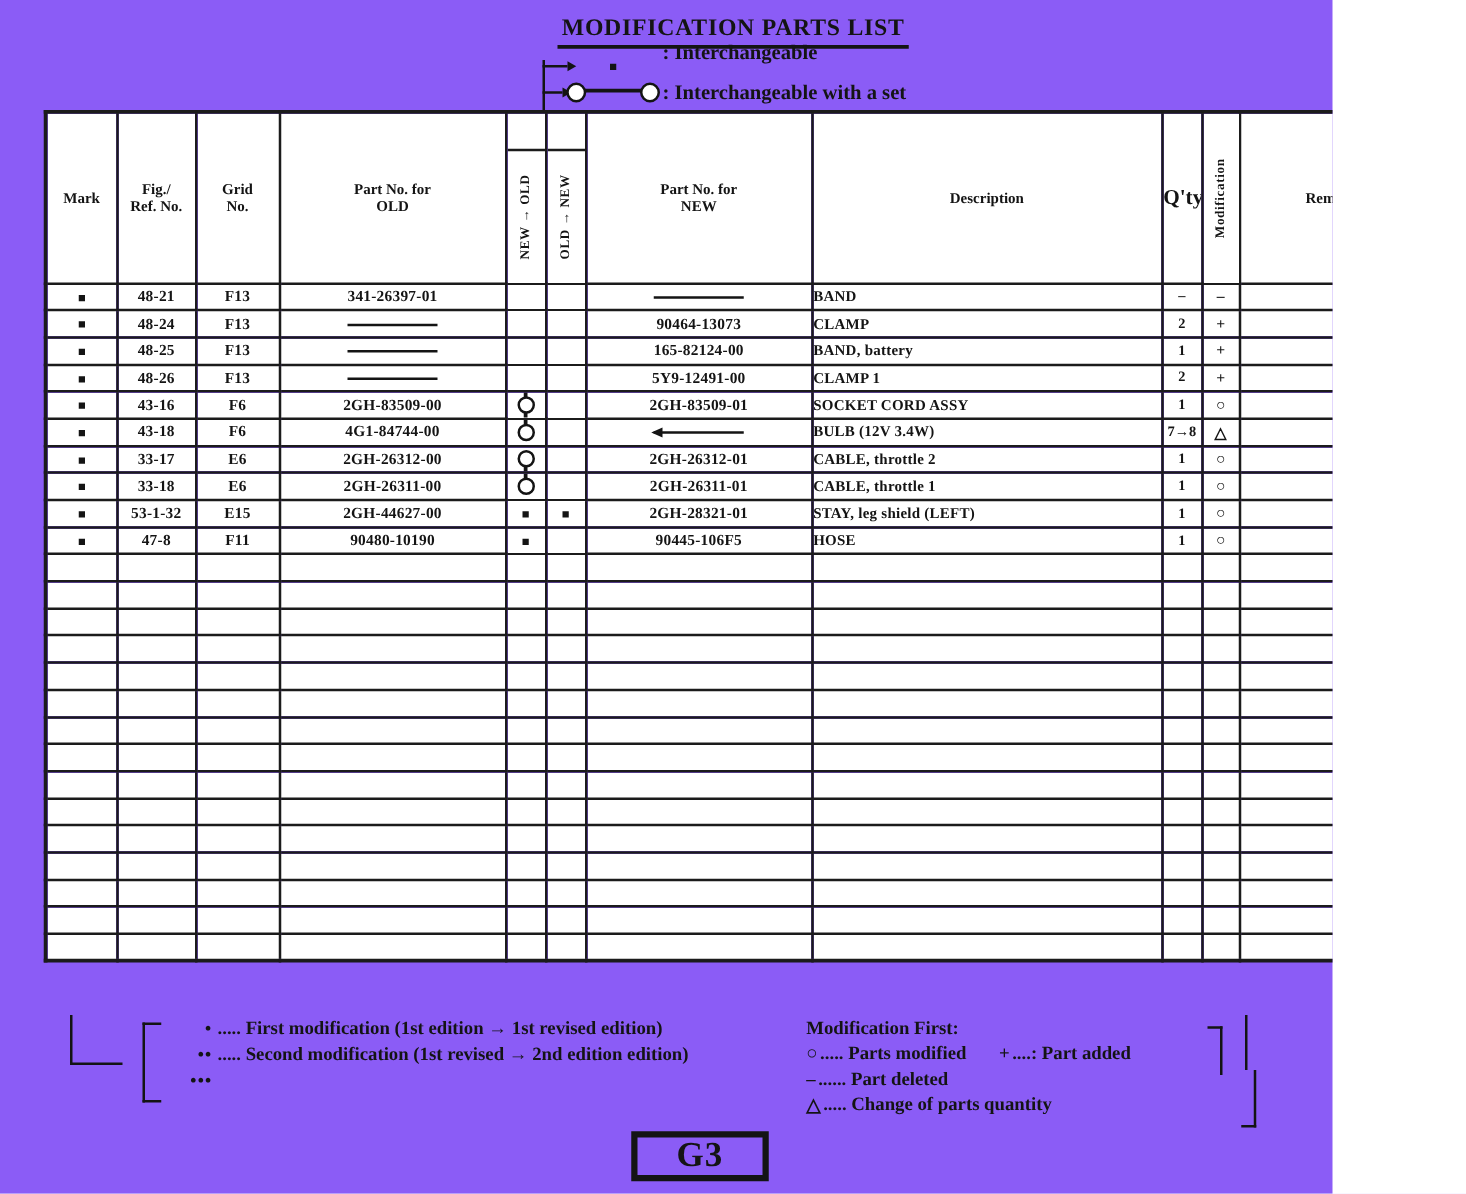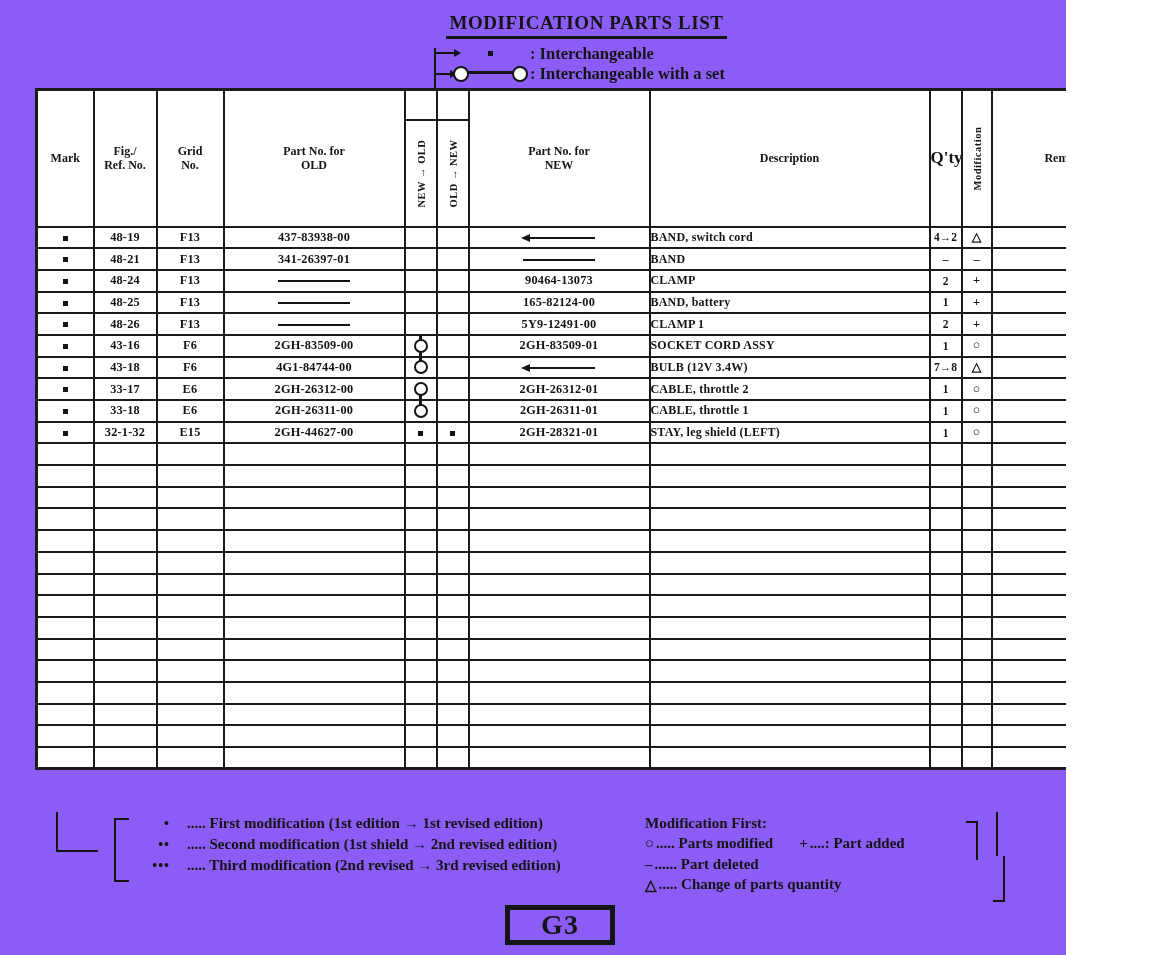--- a/index.html
+++ b/index.html
@@ -21,21 +21,21 @@
     border-left:7px solid #141414;border-top:4px solid transparent;border-bottom:4px solid transparent;
   }
   .tl-a1{left:434px;top:52px;width:20px;}
   .tl-a2{left:434px;top:73px;width:16px;}
   .tl-dot{position:absolute;left:488px;top:51px;width:5px;height:5px;background:#141414;}
   .tl-circle{position:absolute;width:12px;height:12px;border:2.6px solid #141414;border-radius:50%;background:#fff;top:66px;}
   .tl-c1{left:453px;}
   .tl-c2{left:512px;}
   .tl-line{position:absolute;left:468px;top:71px;width:46px;height:2.6px;background:#141414;}
   .tl-text{position:absolute;font-size:16.5px;white-space:nowrap;}
-  .tl-t1{left:530px;top:44px;}
+  .tl-t1{left:530px;top:32px;}
   .tl-t2{left:530px;top:64px;}
   
   table.parts{
     position:absolute;left:35px;top:88px;border-collapse:collapse;table-layout:fixed;
     width:1108px;
   }
   table.parts th,table.parts td{
     border:2px solid #1b1b1b;padding:0;overflow:hidden;background:#fff;
     font-weight:bold;color:#141414;
   }
@@ -73,21 +73,21 @@
   
   .fl-vline{position:absolute;left:56px;top:812px;width:2.2px;height:40px;background:#141414;}
   .fl-hline{position:absolute;left:56px;top:850px;width:42px;height:2.2px;background:#141414;}
   .fl-bracket{
     position:absolute;left:114px;top:818px;width:13px;height:60px;
     border-left:2.6px solid #141414;border-top:2.6px solid #141414;border-bottom:2.6px solid #141414;
   }
   .mark-legend{position:absolute;left:128px;top:813px;font-size:15px;}
   .mark-legend .row{display:flex;height:21px;align-items:center;white-space:nowrap;}
   .mark-legend .sym{width:42px;text-align:right;letter-spacing:1px;font-size:14px;}
-  .mark-legend .txt{margin-left:17px;}
+  .mark-legend .txt{margin-left:4px;}
   .mod-legend{position:absolute;left:645px;top:813px;font-size:15px;}
   .mod-legend .row{display:flex;height:20.5px;align-items:center;white-space:nowrap;}
   .mod-legend .sym{font-size:15px;margin-right:2px;}
   .mod-legend .gap{width:26px;}
   .fr-vline{position:absolute;left:996px;top:812px;width:2.2px;height:44px;background:#141414;}
   .fr-b1{position:absolute;left:966px;top:821px;width:10px;height:37px;border-top:2.4px solid #141414;border-right:2.4px solid #141414;}
   .fr-b2{position:absolute;left:993px;top:856px;width:10px;height:44px;border-right:2.4px solid #141414;border-bottom:2.4px solid #141414;}
   
   .gbox{
     position:absolute;left:505px;top:905px;width:100px;height:30px;border:5px solid #141414;
@@ -165,33 +165,20 @@
             <span class="vtext">Modification</span>
           </th>
         <th>
             <span class="hlbl">Remarks</span>
           </th>
       </tr>
     </thead>
     <tbody id="rows">
         <tr class="r">
           <td class="c"><span class="sqdot"></span></td>
-          <td class="c num">48-19</td>
-          <td class="c num">F13</td>
-          <td class="c num">437-83938-00</td>
-          <td class="c link"></td>
-          <td class="c link"></td>
-          <td class="c num"><span class="dashline arrow"></span></td>
-          <td class="desc">BAND, switch cord</td>
-          <td class="c qty">4→2</td>
-          <td class="c mod">△</td>
-          <td></td>
-        </tr>
-        <tr class="r">
-          <td class="c"><span class="sqdot"></span></td>
           <td class="c num">48-21</td>
           <td class="c num">F13</td>
           <td class="c num">341-26397-01</td>
           <td class="c link"></td>
           <td class="c link"></td>
           <td class="c num"><span class="dashline"></span></td>
           <td class="desc">BAND</td>
           <td class="c qty">–</td>
           <td class="c mod">–</td>
           <td></td>
@@ -295,27 +282,40 @@
           </td>
           <td class="c link"></td>
           <td class="c num">2GH-26311-01</td>
           <td class="desc">CABLE, throttle 1</td>
           <td class="c qty">1</td>
           <td class="c mod">○</td>
           <td></td>
         </tr>
         <tr class="r">
           <td class="c"><span class="sqdot"></span></td>
-          <td class="c num">32-1-32</td>
+          <td class="c num">53-1-32</td>
           <td class="c num">E15</td>
           <td class="c num">2GH-44627-00</td>
           <td class="c link"><span class="sqdot"></span></td>
           <td class="c link"><span class="sqdot"></span></td>
           <td class="c num">2GH-28321-01</td>
           <td class="desc">STAY, leg shield (LEFT)</td>
+          <td class="c qty">1</td>
+          <td class="c mod">○</td>
+          <td></td>
+        </tr>
+        <tr class="r">
+          <td class="c"><span class="sqdot"></span></td>
+          <td class="c num">47-8</td>
+          <td class="c num">F11</td>
+          <td class="c num">90480-10190</td>
+          <td class="c link"><span class="sqdot"></span></td>
+          <td class="c link"></td>
+          <td class="c num">90445-106F5</td>
+          <td class="desc">HOSE</td>
           <td class="c qty">1</td>
           <td class="c mod">○</td>
           <td></td>
         </tr>
         <tr class="r">
           <td></td>
           <td></td>
           <td></td>
           <td></td>
           <td></td>
@@ -514,25 +514,24 @@
   <div class="fl-vline"></div>
   <div class="fl-hline"></div>
   <div class="fl-bracket"></div>
   <div class="mark-legend">
     <div class="row">
       <span class="sym">•</span>
       <span class="txt">..... First modification (1st edition → 1st revised edition)</span>
     </div>
     <div class="row">
       <span class="sym">••</span>
-      <span class="txt">..... Second modification (1st shield → 2nd revised edition)</span>
+      <span class="txt">..... Second modification (1st revised → 2nd edition edition)</span>
     </div>
     <div class="row">
       <span class="sym">•••</span>
-      <span class="txt">..... Third modification (2nd revised → 3rd revised edition)</span>
     </div>
   </div>
 
   <div class="mod-legend">
     <div class="row">Modification First:</div>
     <div class="row">
       <span class="sym">○</span>
       <span>..... Parts modified</span>
       <span class="gap"></span>
       <span class="sym">+</span>

